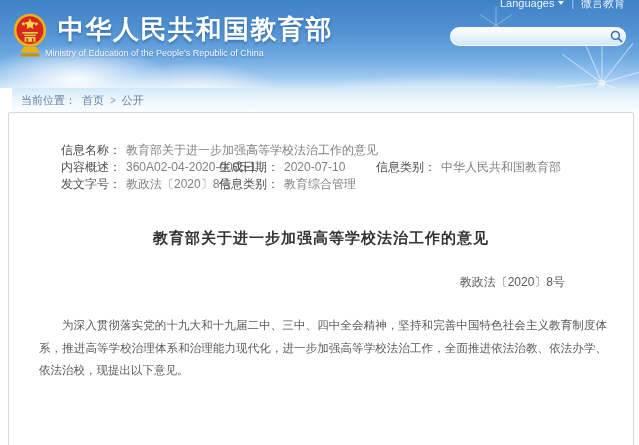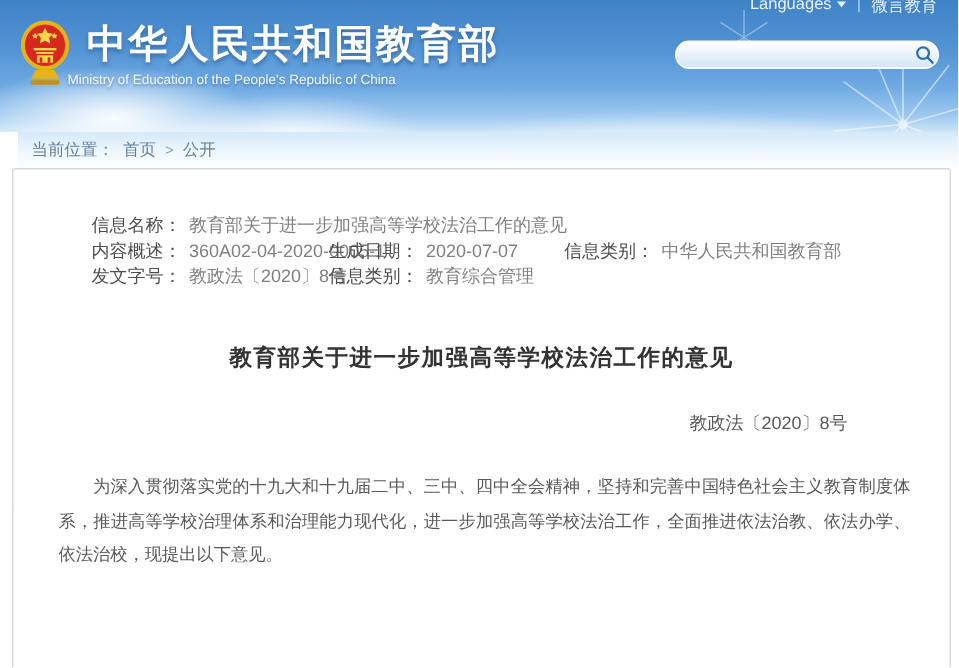--- a/index.html
+++ b/index.html
@@ -165,21 +165,21 @@
     <a class="crumb-link">公开</a>
   </div>
 
   <div class="content-box">
 
     <div class="info-table">
       <div class="info-row">
         <span class="lbl">信息名称：</span><span class="val">教育部关于进一步加强高等学校法治工作的意见</span>
       </div>
       <div class="info-row">
-        <span class="info-cell cw-1"><span class="lbl">内容概述：</span><span class="val">360A02-04-2020-0005-1</span></span><span class="info-cell cw-2"><span class="lbl">生成日期：</span><span class="val">2020-07-07</span></span><span class="info-cell"><span class="lbl">信息类别：</span><span class="val">中华人民共和国教育部</span></span>
+        <span class="info-cell cw-1"><span class="lbl">内容概述：</span><span class="val">360A02-04-2020-0005-1</span></span><span class="info-cell cw-2"><span class="lbl">生成日期：</span><span class="val">2020-07-10</span></span><span class="info-cell"><span class="lbl">信息类别：</span><span class="val">中华人民共和国教育部</span></span>
       </div>
       <div class="info-row">
         <span class="info-cell cw-1"><span class="lbl">发文字号：</span><span class="val">教政法〔2020〕8号</span></span><span class="info-cell"><span class="lbl">信息类别：</span><span class="val">教育综合管理</span></span>
       </div>
     </div>
 
     <h1 class="art-title">教育部关于进一步加强高等学校法治工作的意见</h1>
 
     <div class="doc-num">教政法〔2020〕8号</div>
 

